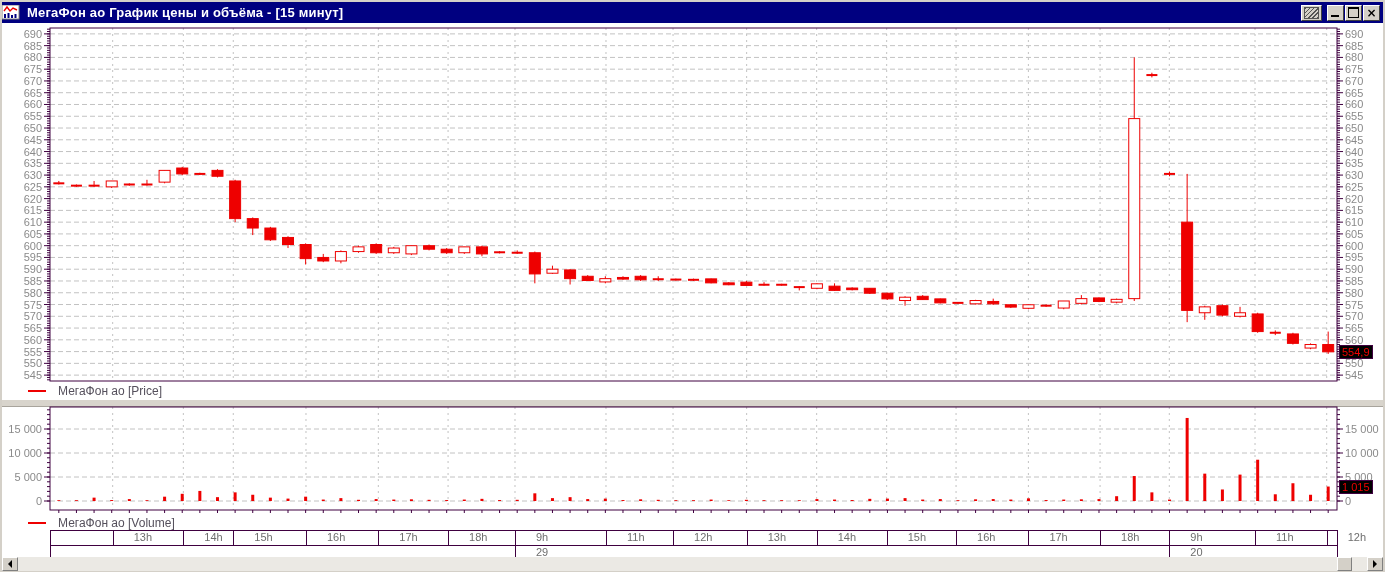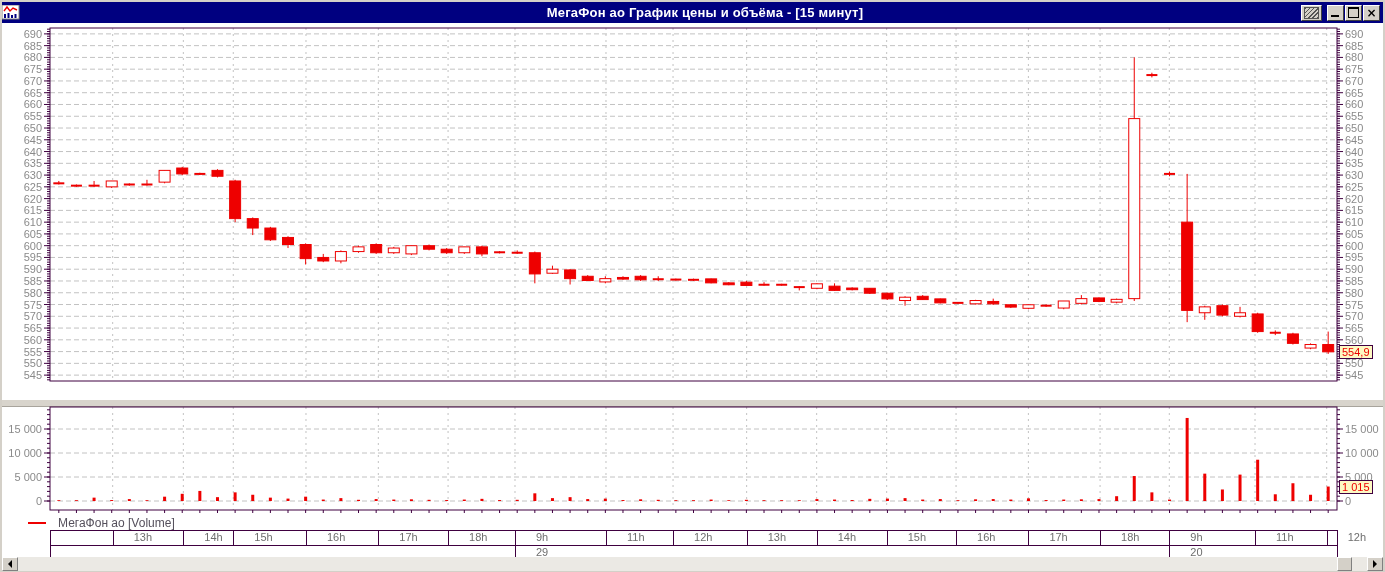--- a/index.html
+++ b/index.html
@@ -1,20 +1,20 @@
 <!DOCTYPE html>
 <html><head>
 <meta charset="utf-8">
 <style>
   html,body{margin:0;padding:0;width:1385px;height:572px;overflow:hidden;
     font-family:"Liberation Sans",sans-serif;background:#ffffff;}
   .win{position:absolute;left:0;top:0;width:1385px;height:572px;background:#fff;}
   .frame{position:absolute;background:#d4d0c8;}
   .titlebar{position:absolute;left:2px;top:2px;width:1381px;height:21px;background:#000080;
-    display:flex;align-items:center;color:#fff;justify-content:center;}
+    display:flex;align-items:center;color:#fff;}
   .titlebar .w-icon{width:18px;height:15px;margin-left:3px;margin-right:4px;flex:0 0 auto;}
   .titlebar .title{font-size:13px;font-weight:bold;white-space:nowrap;letter-spacing:.2px;}
   .tb-buttons{position:absolute;right:3px;top:2px;height:17px;display:flex;align-items:center;}
   .tbtn{width:17px;height:16px;background:#d4d0c8;border:1px solid;border-color:#fff #404040 #404040 #fff;
     margin-left:1px;padding:0;position:relative;display:flex;align-items:center;justify-content:center;cursor:default;}
   .tbtn.hatchbtn{width:21px;margin-right:4px;}
   .hatchpat{width:13px;height:10px;border:1px solid #555;
     background:repeating-linear-gradient(135deg,#555 0 1px,transparent 1px 3px);}
   .glyph-min{position:absolute;left:3px;bottom:3px;width:8px;height:2px;background:#000;}
   .glyph-max{width:9px;height:8px;border:1px solid #000;border-top:2px solid #000;}
@@ -22,21 +22,21 @@
   svg{position:absolute;left:0;}
   .legend{position:absolute;left:0;width:1385px;height:15px;font-size:12px;color:#55505c;}
   .legend .dash{position:absolute;left:28px;top:6px;width:18px;height:2px;background:#ee0000;}
   .legend .ltext{position:absolute;left:58px;top:0;}
   .splitter{position:absolute;left:2px;width:1381px;top:399px;height:6px;background:#d8d4cc;
     border-top:1px solid #ffffff;border-bottom:1px solid #a8a49c;}
   #timeAxis{position:absolute;left:0;top:530px;width:1385px;height:28px;}
   .ta-cell{position:absolute;box-sizing:border-box;border-left:1px solid #3f0040;
     font-size:11px;color:#6e6e6e;padding:1px 0 0 20px;white-space:nowrap;overflow:visible;}
   .ta-row-line{position:absolute;background:#3f0040;}
-  .badge{position:absolute;background:#fef9c3;border:1px solid #3f0040;color:#ee0000;
+  .badge{position:absolute;background:#000000;border:1px solid #3f0040;color:#ee0000;
     font-size:11px;line-height:12px;padding:0 2px;z-index:5;}
   .hscroll{position:absolute;left:2px;top:557px;width:1381px;height:14px;background:#ebe9e4;}
   .sb-btn{position:absolute;top:0;width:16px;height:14px;background:#d4d0c8;
     border:1px solid;border-color:#fff #808080 #808080 #fff;box-sizing:border-box;
     display:flex;align-items:center;justify-content:center;}
   .sb-thumb{position:absolute;top:0;height:14px;background:#d4d0c8;
     border:1px solid;border-color:#fff #808080 #808080 #fff;box-sizing:border-box;}
   .arr{width:0;height:0;border:4px solid transparent;}
   .arr.left{border-right-color:#000;margin-left:-4px;}
   .arr.right{border-left-color:#000;margin-right:-4px;}
@@ -690,20 +690,24 @@
       <rect x="1269.7945205479452" y="307.75666666666666" width="11" height="2" fill="#ee0000"></rect>
       <line x1="1292.9246575342465" y1="308.75666666666666" x2="1292.9246575342465" y2="320.5233333333333" stroke="#ee0000"></line>
       <rect x="1287.4246575342465" y="309.93333333333334" width="11" height="9.413333333333355" fill="#ee0000" stroke="#ee0000"></rect>
       <line x1="1310.554794520548" y1="319.3466666666667" x2="1310.554794520548" y2="325.23" stroke="#ee0000"></line>
       <rect x="1305.054794520548" y="320.5233333333333" width="11" height="3.5300000000000296" fill="#ffffff" stroke="#ee0000"></rect>
       <line x1="1328.1849315068494" y1="307.58" x2="1328.1849315068494" y2="329.93666666666667" stroke="#ee0000"></line>
       <rect x="1322.6849315068494" y="320.5233333333333" width="11" height="7.295333333333417" fill="#ee0000" stroke="#ee0000"></rect>
       <rect x="50" y="4" width="1287" height="353" fill="none" stroke="#3f0040"></rect>
     </svg>
 
+  <div class="legend" style="top:384px;">
+    <span class="dash"></span>
+    <span class="ltext">МегаФон ао [Price]</span>
+  </div>
 
   <div class="splitter"></div>
 
   <svg id="volSvg" style="top:405px;" width="1385" height="112">
       <line x1="50" y1="96" x2="1337" y2="96" stroke="#c2c2c2" stroke-dasharray="5 3"></line>
       <line x1="44" y1="96" x2="50" y2="96" stroke="#3f0040"></line>
       <line x1="1337" y1="96" x2="1343" y2="96" stroke="#3f0040"></line>
       <text x="42" y="100" text-anchor="end" font-size="11" fill="#8a8a8a">0</text>
       <text x="1345" y="100" font-size="11" fill="#8a8a8a">0</text>
       <line x1="50" y1="72" x2="1337" y2="72" stroke="#c2c2c2" stroke-dasharray="5 3"></line>

